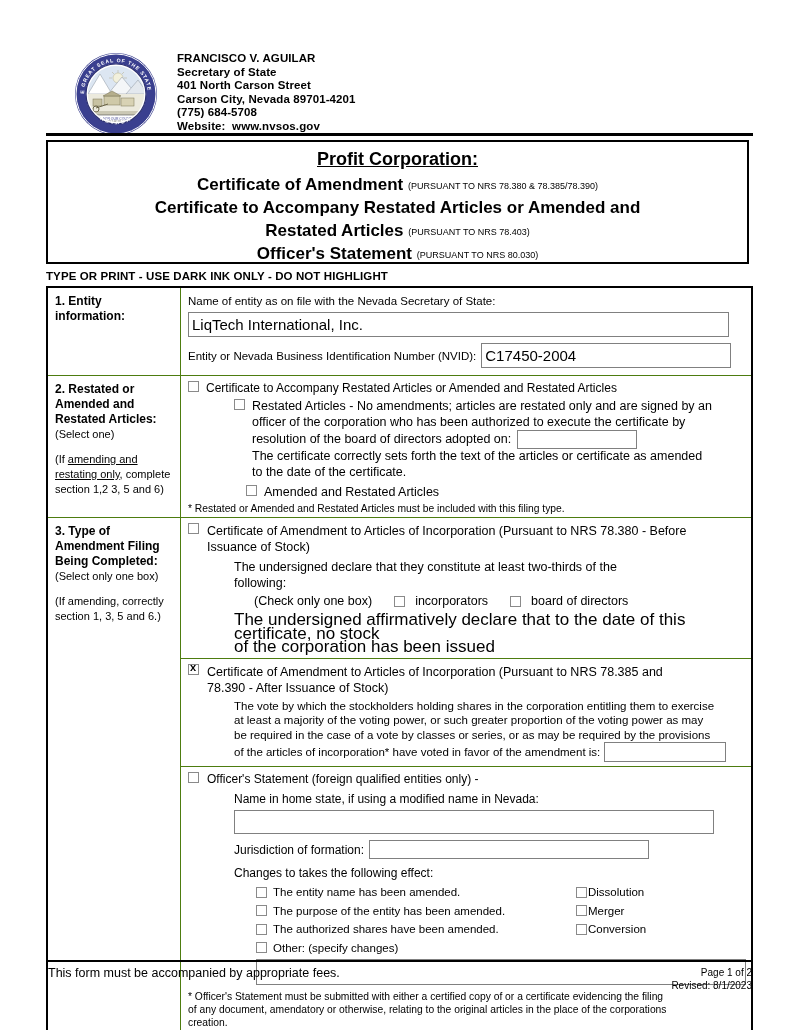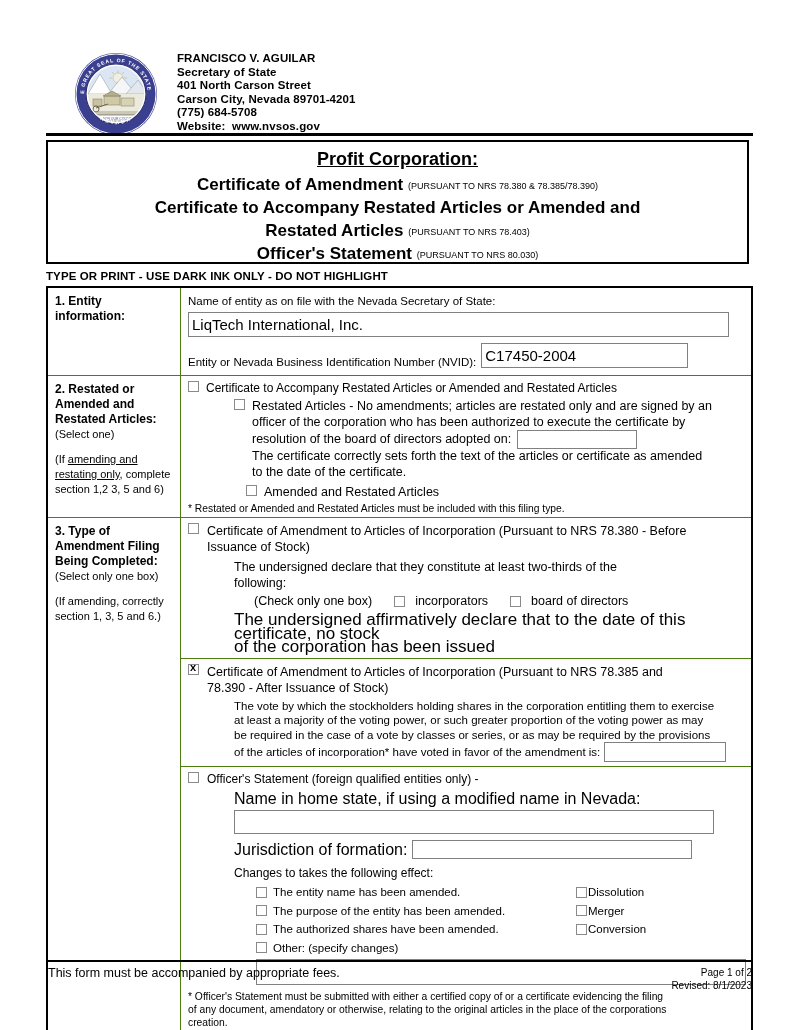--- a/index.html
+++ b/index.html
@@ -153,23 +153,23 @@
     font-weight: bold;
     font-family: "Liberation Sans", sans-serif;
     color: #000;
     line-height: 13px;
   }
 
   
   .s1-wrap { padding: 6px 7px 7px 7px; }
   .s1-label { font-size: 11.5px; line-height: 15px; }
   .s1-name-box { margin-top: 3px; width: 541px; }
-  .s1-nvid-row { display: flex; align-items: flex-end; margin-top: 6px; }
+  .s1-nvid-row { display: flex; align-items: center; margin-top: 6px; }
   .s1-nvid-label { font-size: 11.5px; }
-  .s1-nvid-box { width: 207px; margin-left: 5px; }
+  .s1-nvid-box { width: 250px; margin-left: 5px; }
 
   
   .s2-wrap { padding: 5px 5px 0 7px; }
   .s2-l1 { display: flex; }
   .s2-l1 .txt { font-size: 12px; line-height: 15px; margin-left: 7px; }
   .s2-indent { margin-left: 46px; margin-top: 3px; display: flex; }
   .s2-indent .txt { font-size: 12.5px; line-height: 15.5px; margin-left: 7px; }
   .s2-resolution-row { display: flex; align-items: center; }
   .s2-resbox { width: 120px; height: 19px; margin-left: 6px; }
   .s2-amended { margin-left: 46px; margin-top: 5px; display: flex; padding-left: 12px; }
@@ -200,21 +200,21 @@
   .s3b-l1 { display: flex; }
   .s3b-l1 .txt { font-size: 12.5px; line-height: 16px; margin-left: 8px; }
   .s3b-body { margin-left: 46px; margin-top: 3px; font-size: 11.5px; line-height: 14.5px; }
   .s3b-lastline { display: flex; align-items: center; }
   .s3b-votebox { width: 122px; height: 20px; margin-left: 4px; }
 
   .s3c-wrap { padding: 5px 5px 4px 7px; }
   .s3c-l1 { display: flex; }
   .s3c-l1 .txt { font-size: 12px; line-height: 15px; margin-left: 8px; }
   .s3c-body { margin-left: 46px; margin-top: 4px; }
-  .s3c-body .lbl { font-size: 16px; line-height: 16px; }
+  .s3c-body .lbl { font-size: 12px; line-height: 16px; }
   .s3c-homebox { width: 480px; height: 24px; margin-top: 3px; }
   .s3c-juris-row { display: flex; align-items: center; margin-top: 6px; }
   .s3c-jurisbox { width: 280px; height: 19px; margin-left: 5px; }
   .s3c-changes { font-size: 12px; margin-top: 7px; }
   .s3c-grid { display: flex; margin-top: 3px; }
   .s3c-colA { width: 320px; margin-left: 22px; }
   .s3c-colB { }
   .s3c-item { display: flex; align-items: center; font-size: 11.5px; line-height: 18.5px; }
   .s3c-item .cb { margin-right: 6px; }
   .s3c-item.tight .cb { margin-right: 1px; }

